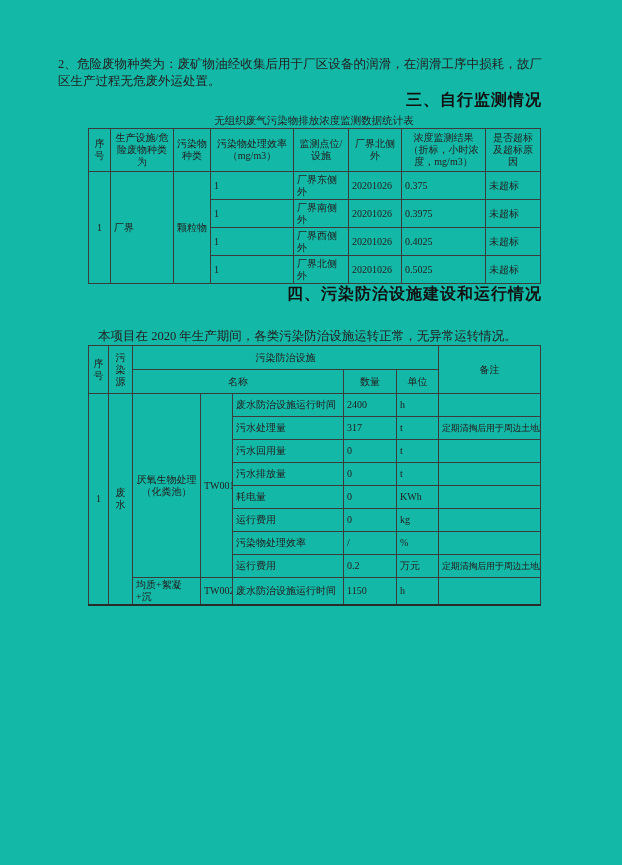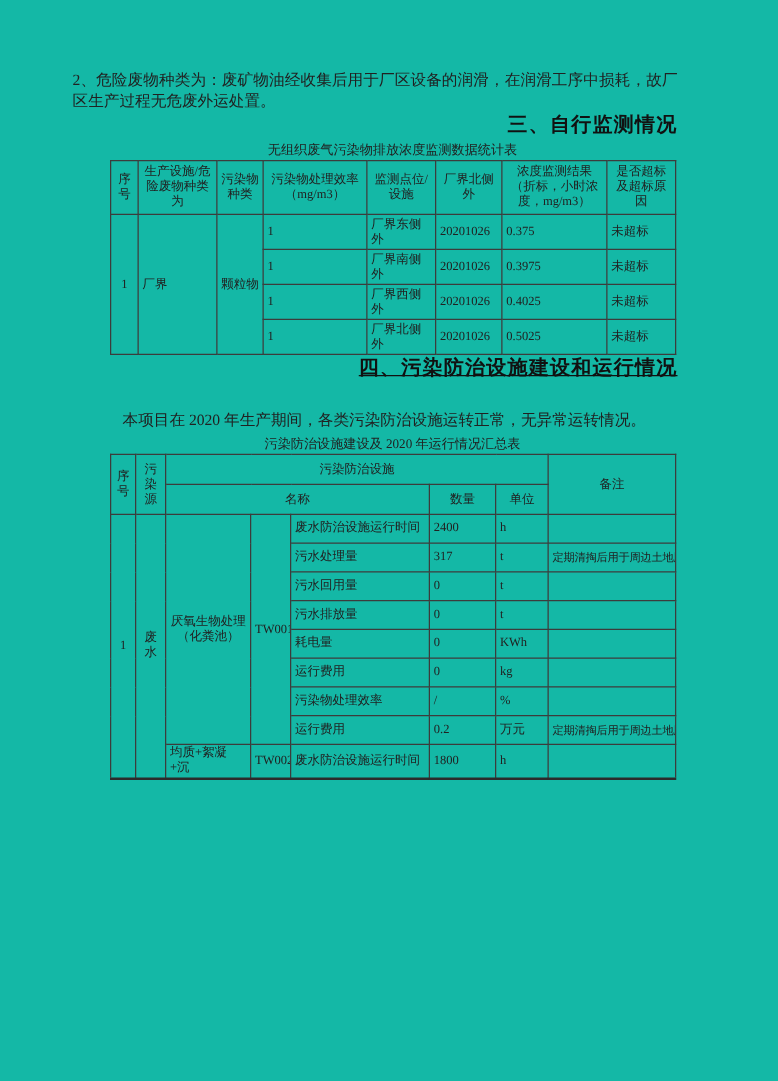--- a/index.html
+++ b/index.html
@@ -39,21 +39,21 @@
   .c { text-align:center; }
   .l { text-align:left; }
   
   .t1 thead tr { height:43px; }
   .t1 tbody tr { height:28px; }
   
   .t2 thead tr { height:24px; }
   .t2 tbody tr { height:23px; }
   .t2 { border-bottom:2px solid #2b2b2b; }
   .remark { font-size:9px; white-space:nowrap; letter-spacing:-0.2px; }
-  .h4 { margin-top:52px;text-decoration:underline; }
+  .h4 { margin-top:52px; }
   .p4 { margin-top:23px; }
   .cap2 { margin-top:3px; }
   .cap1 { margin-top:2px; }
 </style>
 </head>
 <body>
 
 <div class="page">
 
   <p class="textblock">2、危险废物种类为：废矿物油经收集后用于厂区设备的润滑，在润滑工序中损耗，故厂区生产过程无危废外运处置。</p>
@@ -118,21 +118,20 @@
         <td class="l">0.5025</td>
         <td class="l">未超标</td>
       </tr>
     </tbody>
   </table>
 
   <h2 class="section h4">四、污染防治设施建设和运行情况</h2>
 
   <p class="textblock indent p4">本项目在 2020 年生产期间，各类污染防治设施运转正常，无异常运转情况。</p>
 
-  <div class="tbl-caption cap2">污染防治设施建设及 2020 年运行情况汇总表</div>
 
   <table class="t2">
     <colgroup>
       <col style="width:20px">
         <col style="width:24px">
         <col style="width:68px">
         <col style="width:32px">
       <col style="width:111px">
         <col style="width:53px">
         <col style="width:42px">
@@ -201,20 +200,20 @@
       <tr>
         <td class="l">运行费用</td>
         <td class="l">0.2</td>
         <td class="l">万元</td>
         <td class="l remark">定期清掏后用于周边土地肥用</td>
       </tr>
       <tr>
         <td class="l">均质+絮凝+沉</td>
         <td class="l">TW002</td>
         <td class="l">废水防治设施运行时间</td>
-        <td class="l">1800</td>
+        <td class="l">1150</td>
         <td class="l">h</td>
         <td class="l remark"></td>
       </tr>
     </tbody>
   </table>
 
 </div>
 
 </body></html>

